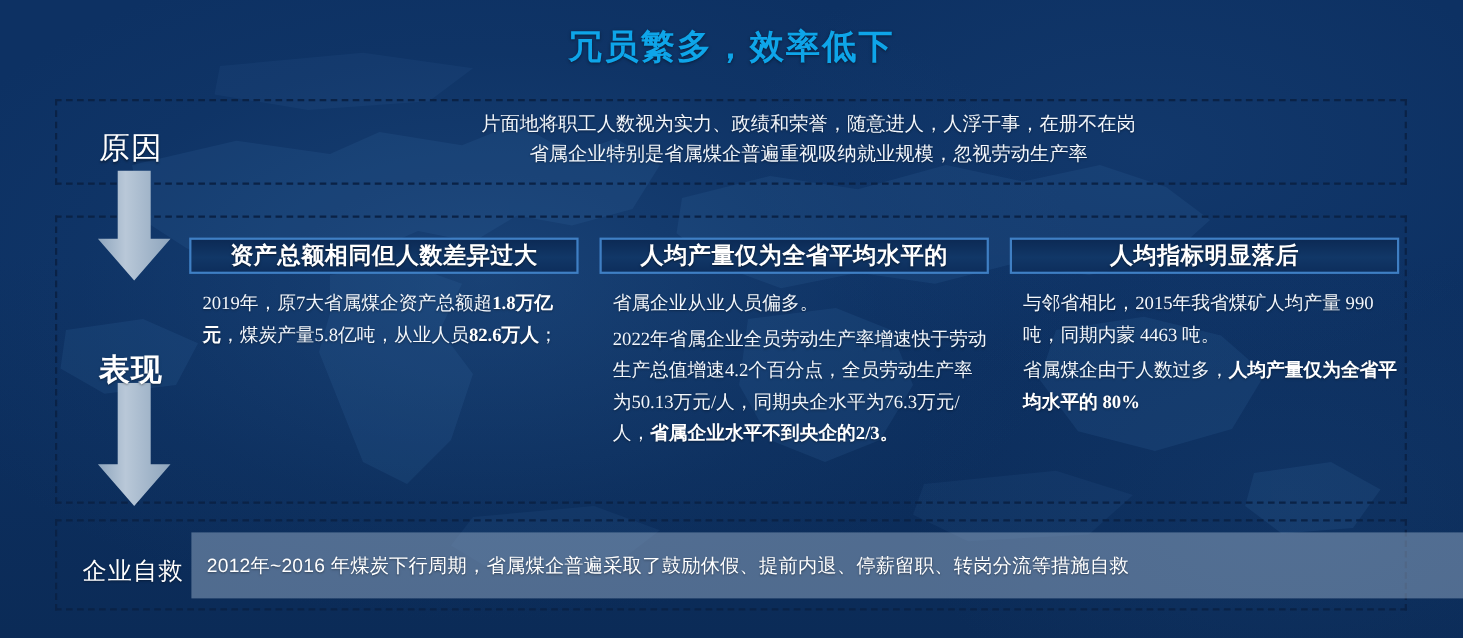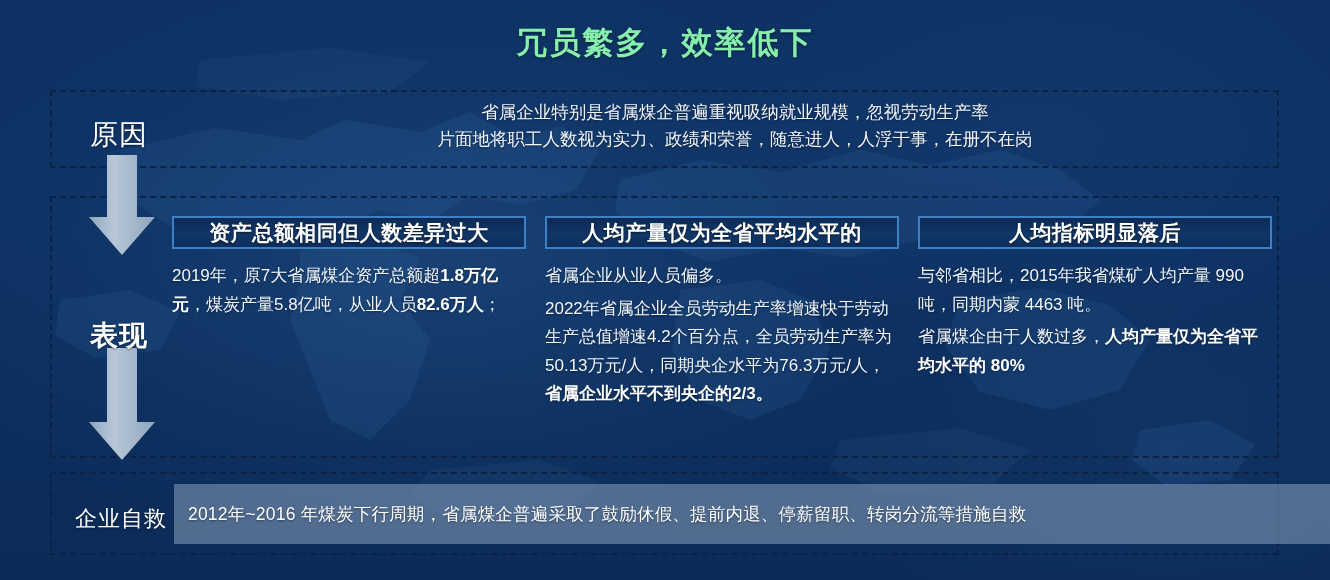--- a/index.html
+++ b/index.html
@@ -17,21 +17,21 @@
     background:
       radial-gradient(ellipse 760px 430px at 33% 44%, rgba(52,104,160,0.30) 0%, rgba(30,74,126,0.12) 48%, rgba(13,48,97,0) 72%),
       radial-gradient(ellipse 520px 300px at 78% 24%, rgba(40,88,146,0.18) 0%, rgba(13,48,97,0) 70%),
       radial-gradient(ellipse 500px 320px at 88% 78%, rgba(36,82,138,0.16) 0%, rgba(13,48,97,0) 70%),
       linear-gradient(180deg,#0d3163 0%,#0d3163 40%,#0b2b57 100%);
   }
   .bg-map{position:absolute;inset:0;opacity:.30;}
   
   #title{
     position:absolute;left:0;right:0;top:22px;text-align:center;z-index:5;
-    font-size:31px;font-weight:700;letter-spacing:2px;color:#86efac;
+    font-size:31px;font-weight:700;letter-spacing:2px;color:#0ea5e9;
     text-shadow:0 1px 3px rgba(0,0,0,.45);
   }
   
   .dashed{
     position:absolute;z-index:3;
     border:2px dashed #0a2246;
     box-sizing:border-box;
   }
   #sec-cause{left:50px;top:90px;width:1229px;height:78px;}
   #sec-manifest{left:50px;top:196px;width:1229px;height:262px;}
@@ -62,21 +62,21 @@
   .col{width:354px;}
   .col-head{
     height:33px;line-height:30px;text-align:center;box-sizing:border-box;
     border:2px solid #3f7fc4;
     background:linear-gradient(180deg,#0c2a55 0%,#113767 55%,#0d2e5c 100%);
     color:#ffffff;font-size:21px;font-weight:700;letter-spacing:.5px;
     text-shadow:0 1px 2px rgba(0,0,0,.55);
   }
   .col-body{margin-top:13px;font-size:17px;line-height:28.5px;color:#f3f7fc;
             text-shadow:0 1px 2px rgba(0,0,0,.38);}
-  .col-body p{margin:0 0 0 0;}
+  .col-body p{margin:0 0 0 12px;font-family:Liberation Serif, serif;}
   .col-body p+p{margin-top:4px;}
   .col-body b{font-weight:700;color:#ffffff;}
   
   #rescue-bar{
     position:absolute;z-index:6;left:174px;top:484px;width:1292px;height:60px;
     background:rgba(150,172,198,0.50);
     display:flex;align-items:center;
   }
   #rescue-text{
     padding-left:14px;font-size:17.5px;color:#ffffff;letter-spacing:.2px;
@@ -138,22 +138,22 @@
     </linearGradient>
   </defs>
   <path d="M22 0 L52 0 L52 74 L70 74 L37 112 L4 74 L22 74 Z" fill="url(#ag2)"></path>
 </svg>
 
 <div class="side-label" id="label-cause">原因</div>
 <div class="side-label" id="label-manifest">表现</div>
 <div class="side-label" id="label-rescue">企业自救</div>
 
 <div id="cause-text">
+    <div>片面地将职工人数视为实力、政绩和荣誉，随意进人，人浮于事，在册不在岗</div>
     <div>省属企业特别是省属煤企普遍重视吸纳就业规模，忽视劳动生产率</div>
-    <div>片面地将职工人数视为实力、政绩和荣誉，随意进人，人浮于事，在册不在岗</div>
   </div>
 
 <div id="cols">
     <div class="col">
       <div class="col-head">资产总额相同但人数差异过大</div>
       <div class="col-body">
         <p><span>2019年，原7大省属煤企资产总额超</span><b>1.8万亿元</b><span>，煤炭产量5.8亿吨，从业人员</span><b>82.6万人</b><span>；</span></p>
       </div>
     </div>
     <div class="col">

